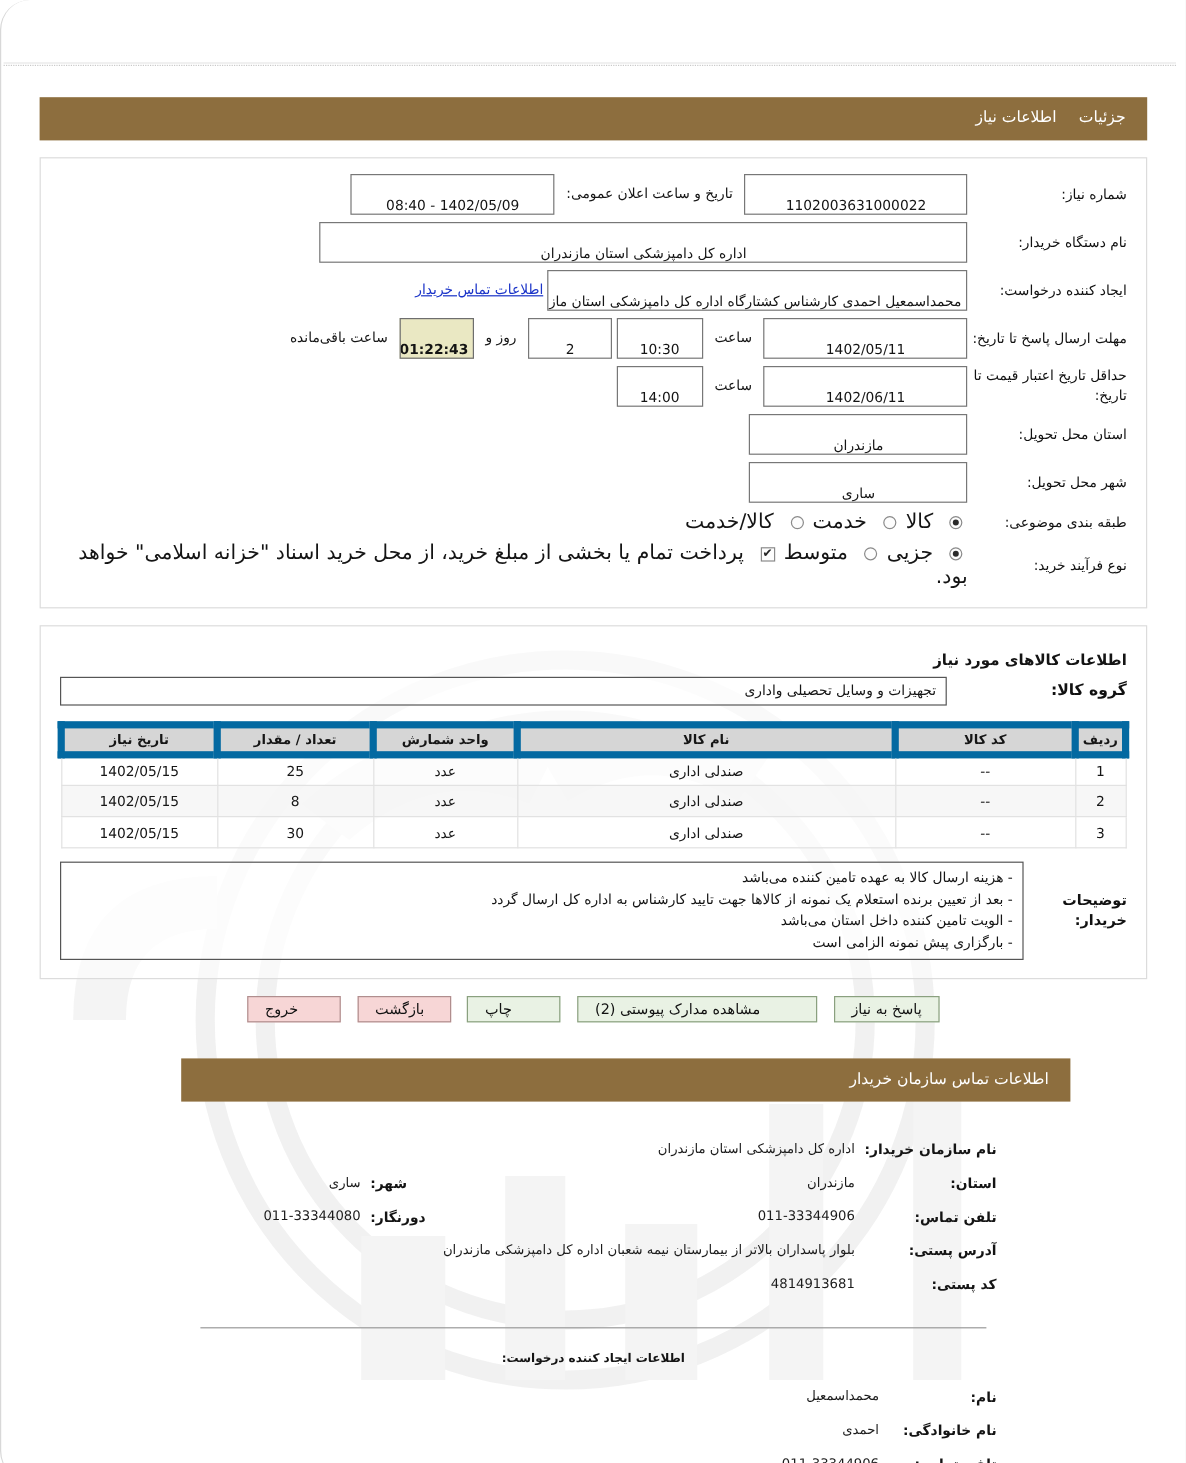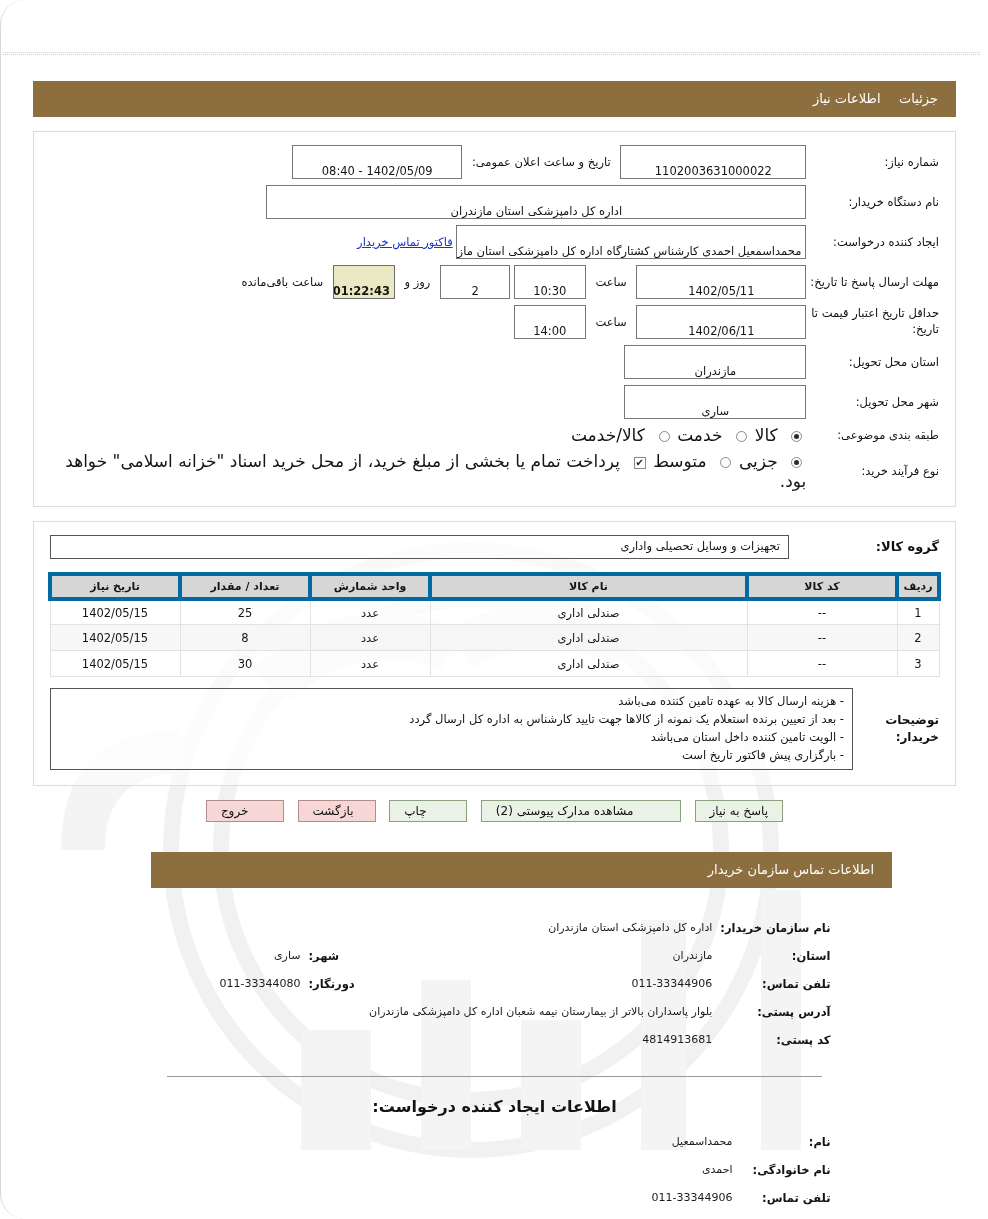--- a/index.html
+++ b/index.html
@@ -174,21 +174,21 @@
   
   table.goods {
     width: 100%;
     border-collapse: collapse;
     margin-top: 10px;
     font-size: 11.5px;
     background: rgba(255,255,255,.35);
   }
   table.goods th {
     background: #d6d6d6;
-    border: 4px solid #0369a1;
+    border: 6px solid #0369a1;
     font-size: 11px;
     font-weight: bold;
     height: 25px;
     color: #161616;
   }
   table.goods td {
     border: 1px solid #e2e2e2;
     height: 26px;
     text-align: center;
     color: #161616;
@@ -241,21 +241,21 @@
   td.iv { text-align: right; color: #1b1b1b; padding-right: 14px; }
   td.ik2 { font-weight: bold; text-align: left; white-space: nowrap; width: 78px; font-size: 11.5px; }
   td.iv2 { text-align: right; color: #1b1b1b; padding-right: 10px; width: 150px; }
   .divider {
     width: 655px;
     margin: 22px auto 0 auto;
     border-top: 1px solid #9a9a9a;
   }
   .block-title {
     font-weight: bold;
-    font-size: 16px;
+    font-size: 10px;
     text-align: center;
     padding: 20px 0 6px 0;
   }
 </style>
 </head>
 <body>
 
 <div class="page">
 
   <svg class="watermark" viewBox="0 0 988 760" aria-hidden="true">
@@ -302,21 +302,21 @@
         <tr>
           <td class="lbl">نام دستگاه خریدار:</td>
           <td>
             <span class="fld w-org">اداره کل دامپزشکی استان مازندران</span>
           </td>
         </tr>
         <tr>
           <td class="lbl">ایجاد کننده درخواست:</td>
           <td>
             <span class="fld w-maker">محمداسمعیل احمدی کارشناس کشتارگاه اداره کل دامپزشکی استان مازندران</span>
-            <span class="link">فاکتور تماس خریدار</span>
+            <span class="link">اطلاعات تماس خریدار</span>
           </td>
         </tr>
         <tr>
           <td class="lbl">مهلت ارسال پاسخ تا تاریخ:</td>
           <td>
             <span class="fld w-dt">1402/05/11</span>
             <span class="inline-lbl">ساعت</span>
             <span class="fld w-time">10:30</span>
             <span class="fld w-days">2</span>
             <span class="inline-lbl">روز و</span>
@@ -369,20 +369,21 @@
             <span class="chk on"></span>
             <span class="opt-txt">پرداخت تمام یا بخشی از مبلغ خرید، از محل خرید اسناد "خزانه اسلامی" خواهد بود.</span>
           </td>
         </tr>
       </tbody>
         </table>
     </div>
 
     <div class="panel">
 
+      <div class="sect-title">اطلاعات کالاهای مورد نیاز</div>
 
       <table class="form">
         <tbody>
             <tr>
           <td class="lbl" style="width:150px;">
             <span class="strong-lbl" style="font-size:13px;">گروه کالا:</span>
           </td>
           <td>
             <div class="bigbox" style="padding:2px 8px;">تجهیزات و وسایل تحصیلی واداری</div>
           </td>
@@ -433,21 +434,21 @@
         <tbody>
             <tr>
           <td class="lbl multi" style="width:86px;">
             <span class="strong-lbl" style="white-space:normal;">توضیحات خریدار:</span>
           </td>
           <td>
             <div class="bigbox">
               <span class="ln">- هزینه ارسال کالا به عهده تامین کننده می‌باشد</span>
               <span class="ln">- بعد از تعیین برنده استعلام یک نمونه از کالاها جهت تایید کارشناس به اداره کل ارسال گردد</span>
               <span class="ln">- الویت تامین کننده داخل استان می‌باشد</span>
-              <span class="ln">- بارگزاری پیش فاکتور تاریخ است</span>
+              <span class="ln">- بارگزاری پیش نمونه الزامی است</span>
             </div>
           </td>
         </tr>
       </tbody>
         </table>
     </div>
 
     <div class="btnrow">
       <span class="btn">پاسخ به نیاز</span>
       <span class="btn wide">مشاهده مدارک پیوستی (2)</span>

